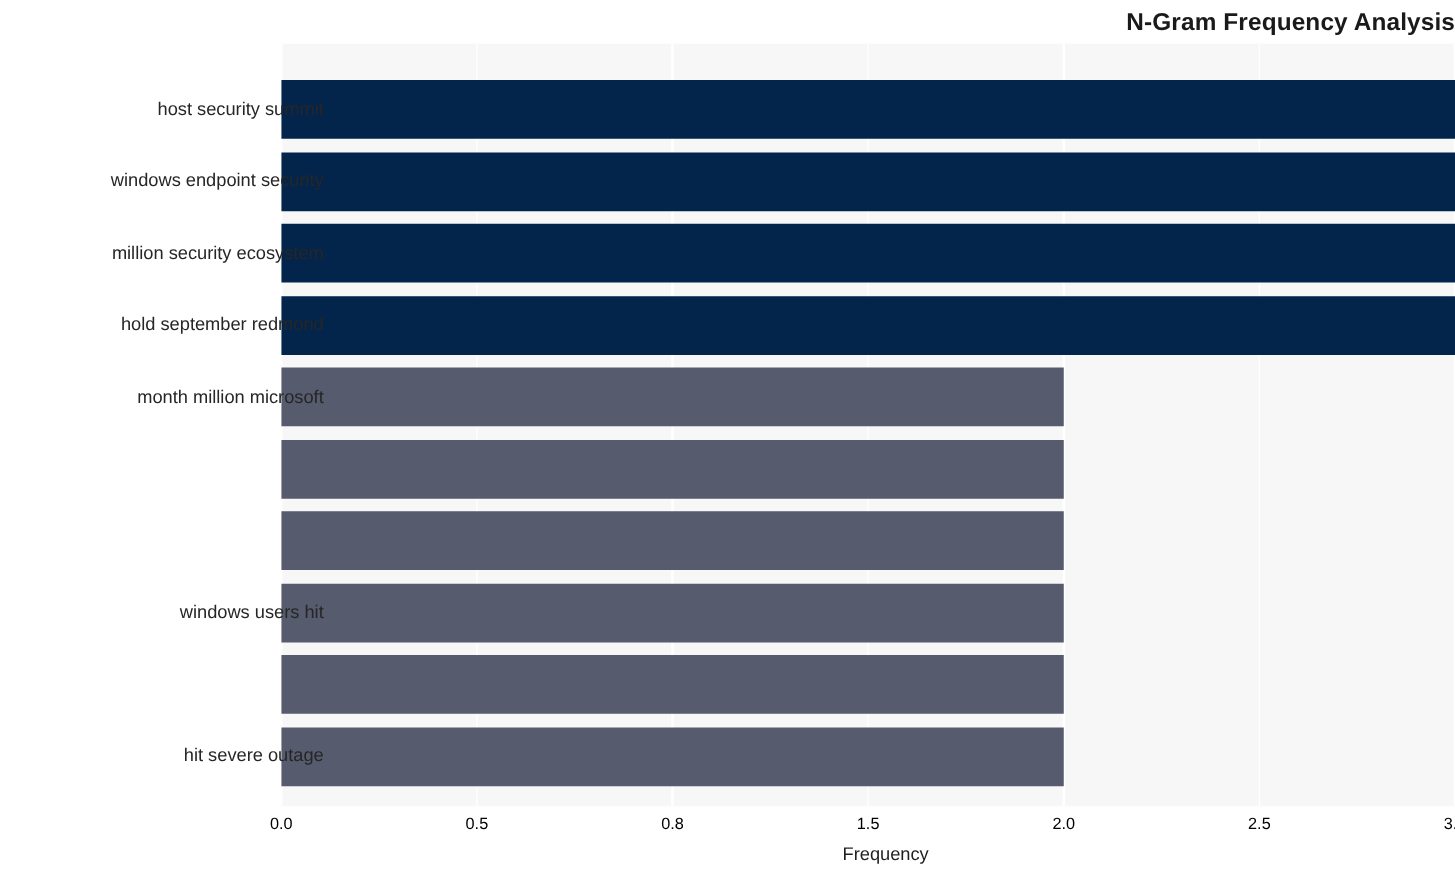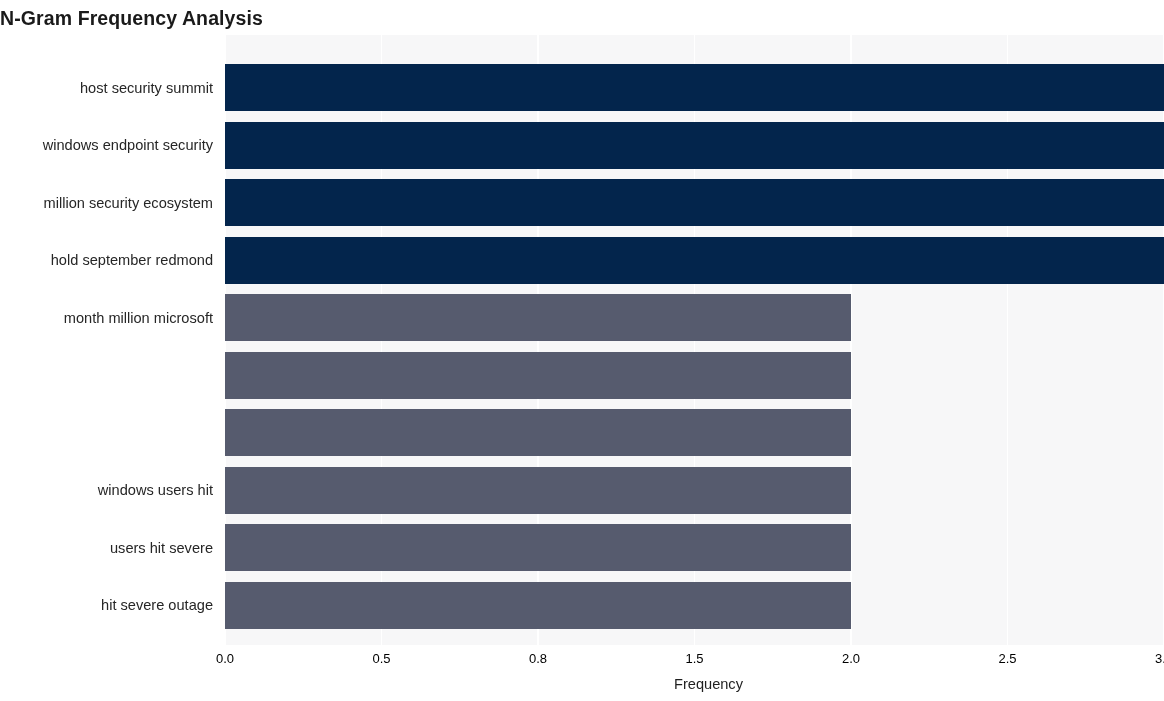--- a/index.html
+++ b/index.html
@@ -22,21 +22,21 @@
     height: 701px;
     background: #ffffff;
   }
 
   
   #chart-title {
     position: absolute;
     left: 0;
     top: 5px;
     width: 1164px;
-    text-align: left;
+    text-align: right;
     font-size: 19.5px;
     font-weight: bold;
     color: #1a1a1a;
     letter-spacing: 0.1px;
     line-height: 26px;
   }
 
   
   #plot-area {
     position: absolute;
@@ -69,20 +69,21 @@
     height: 47px;
   }
 
   
   #ylabels {
     position: absolute;
     left: 0;
     top: 35px;
     width: 213px;
     height: 610px;
+    padding-left: 46px;
   }
   .ylabel {
     position: absolute;
     right: 0;
     width: 213px;
     text-align: right;
     font-size: 14.6px;
     color: #262626;
     line-height: 18px;
     white-space: nowrap;
@@ -149,21 +150,20 @@
       </div>
   </div>
 
   <div id="ylabels">
       <div class="ylabel" style="top: 43.5px;">host security summit</div>
       <div class="ylabel" style="top: 101px;">windows endpoint security</div>
       <div class="ylabel" style="top: 158.5px;">million security ecosystem</div>
       <div class="ylabel" style="top: 216px;">hold september redmond</div>
       <div class="ylabel" style="top: 273.5px; margin-left: 18px;">month million microsoft</div>
       <div class="ylabel" style="top: 446px;">windows users hit</div>
-      <div class="ylabel" style="top: 503.5px;">users hit severe</div>
       <div class="ylabel" style="top: 561px;">hit severe outage</div>
     </div>
 
   <div id="xlabels">
       <div class="xlabel" style="left: 225px;">0.0</div>
       <div class="xlabel" style="left: 381.5px;">0.5</div>
       <div class="xlabel" style="left: 538px;">0.8</div>
       <div class="xlabel" style="left: 694.5px;">1.5</div>
       <div class="xlabel" style="left: 851px;">2.0</div>
       <div class="xlabel" style="left: 1007.5px;">2.5</div>

